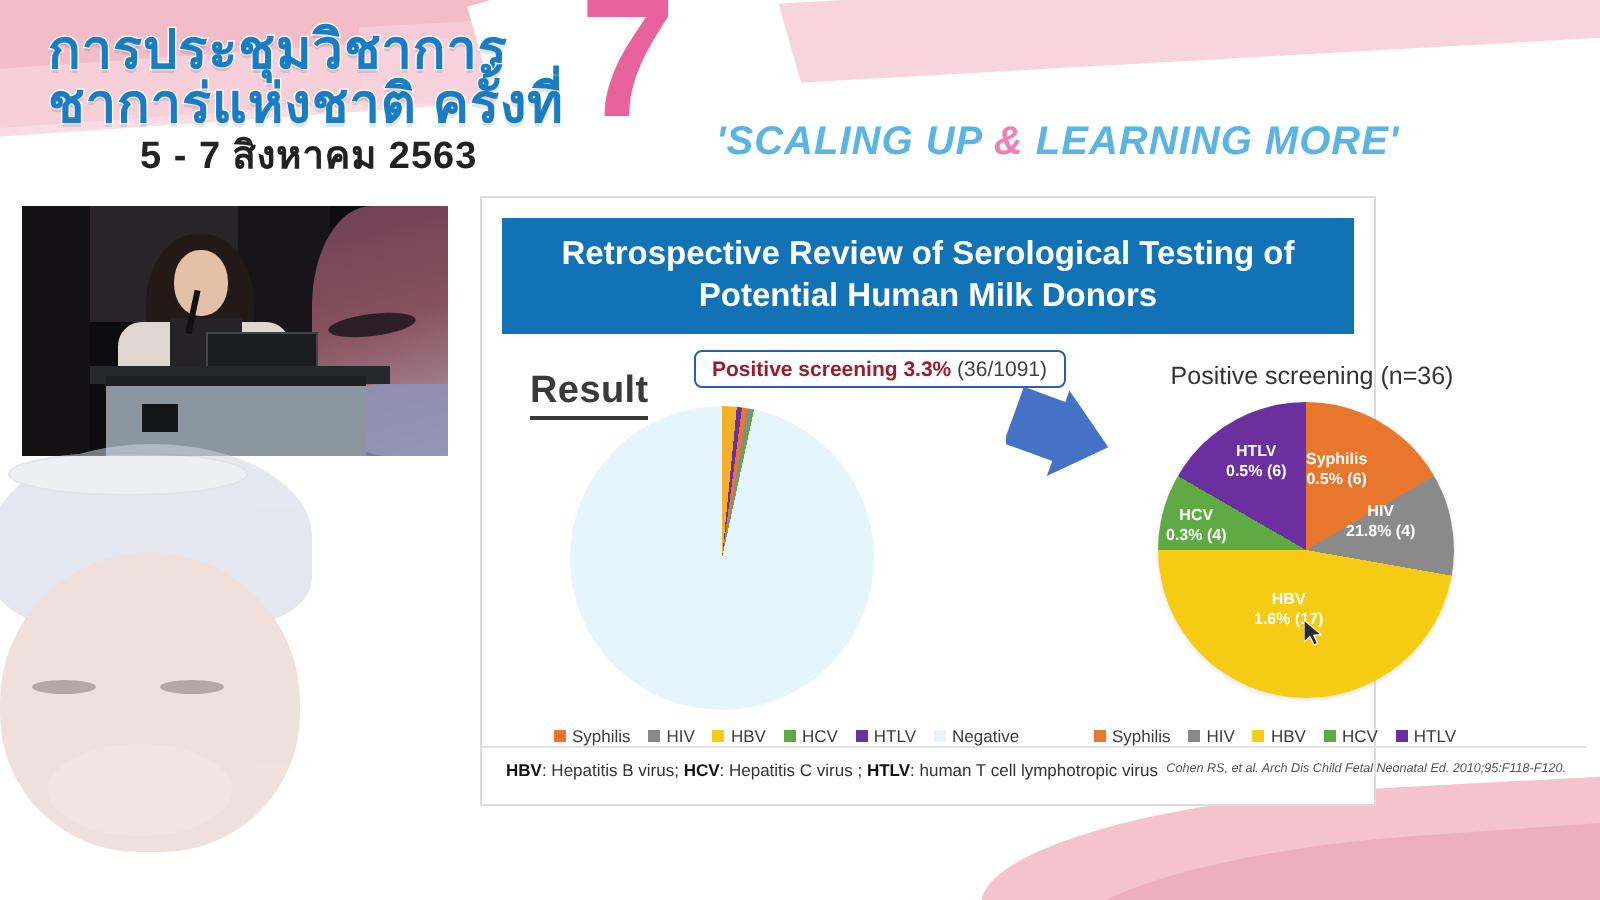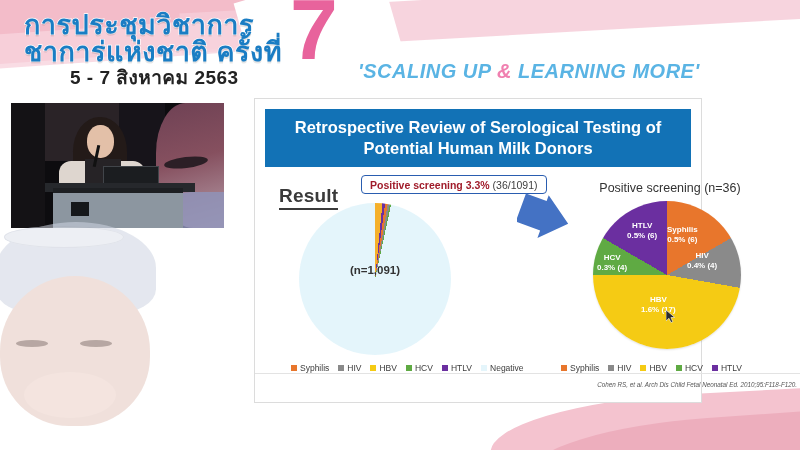--- a/index.html
+++ b/index.html
@@ -165,21 +165,21 @@
     background: #f4c3cf; border-radius: 60% 0 0 0; transform: rotate(-3deg);
   }
   .pink-corner2 {
     position: absolute; right: -30px; bottom: -40px; width: 300px; height: 70px;
     background: #edaebd; border-radius: 60% 0 0 0; transform: rotate(-4deg);
   }
 
   
   .slide {
     position: absolute; left: 240px; top: 98px; width: 448px; height: 305px;
-    background: #ffffff; border: 1px solid #dcdcdc; margin-left: 14px;
+    background: #ffffff; border: 1px solid #dcdcdc;
   }
   .slide-title {
     margin: 10px 10px 0 10px; height: 58px;
     background: #1272b6; color: #ffffff;
     display: flex; align-items: center; justify-content: center; text-align: center;
     font-size: 16.5px; font-weight: bold; line-height: 1.28; padding: 0 16px;
   }
   .slide-body { position: relative; height: 218px; text-decoration: underline; }
 
   .result-label {
@@ -337,33 +337,32 @@
       <div class="result-label">Result</div>
 
       <div class="callout"><span class="c-main">Positive screening 3.3%</span><span class="c-sub"> (36/1091)</span></div>
 
       <svg class="blue-arrow" viewBox="0 0 54 48">
         <polygon points="2,8 24,8 24,2 52,22 28,46 28,38 2,38" fill="#4472c4" transform="rotate(20 27 24)"></polygon>
       </svg>
 
       <div class="pie-left"></div>
       <div class="pie-left-label">
-        <div>(n=1,091)</div>
       </div>
 
       <div class="right-pie-title">Positive screening (n=36)</div>
       <div class="pie-right"></div>
 
       <div class="slice-lbl lbl-syphilis">
         <div>Syphilis</div>
         <div>0.5% (6)</div>
       </div>
       <div class="slice-lbl lbl-hiv">
         <div>HIV</div>
-        <div>0.4% (4)</div>
+        <div>21.8% (4)</div>
       </div>
       <div class="slice-lbl lbl-hbv">
         <div>HBV</div>
         <div>1.6% (17)</div>
       </div>
       <div class="slice-lbl lbl-hcv">
         <div>HCV</div>
         <div>0.3% (4)</div>
       </div>
       <div class="slice-lbl lbl-htlv">
@@ -420,16 +419,17 @@
             <span>HCV</span>
           </span>
         <span class="lg-item">
             <i class="lg-sw" style="background:#6b2fa0"></i>
             <span>HTLV</span>
           </span>
       </div>
     </div>
 
     <div class="footnote-bar">
+      <div class="footnote"><b>HBV</b><span>: Hepatitis B virus; </span><b>HCV</b><span>: Hepatitis C virus ; </span><b>HTLV</b><span>: human T cell lymphotropic virus</span></div>
       <div class="citation">Cohen RS, et al. Arch Dis Child Fetal Neonatal Ed. 2010;95:F118-F120.</div>
     </div>
   </div>
 </div>
 
 </body></html>

